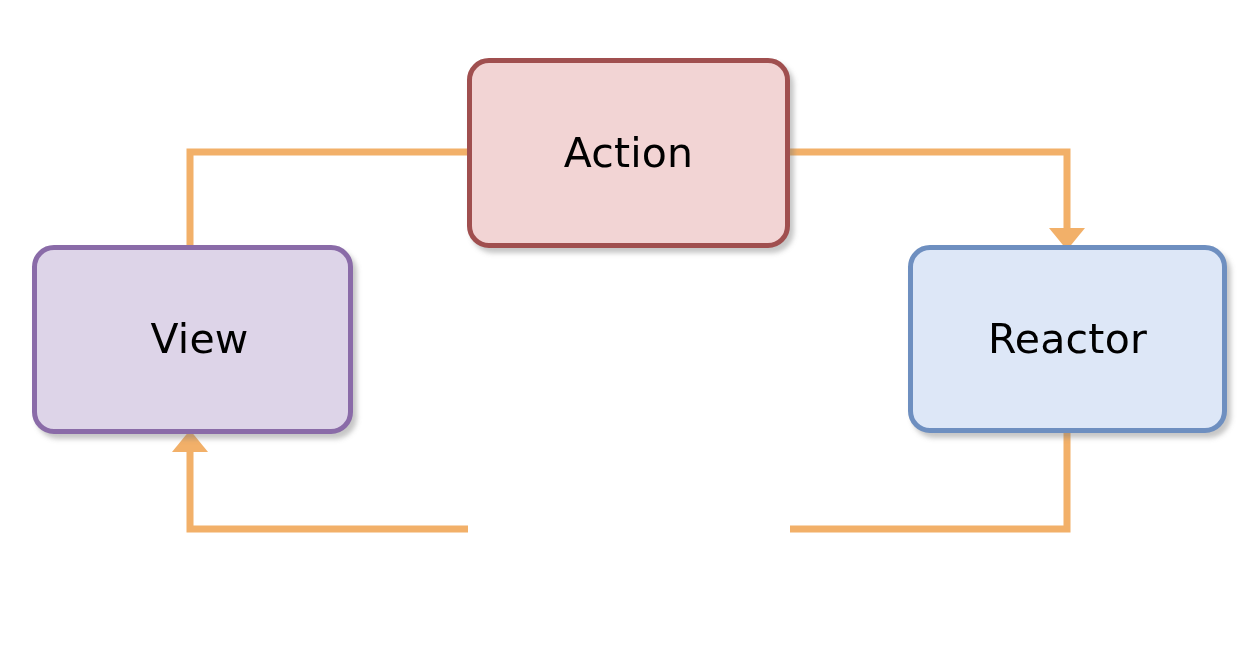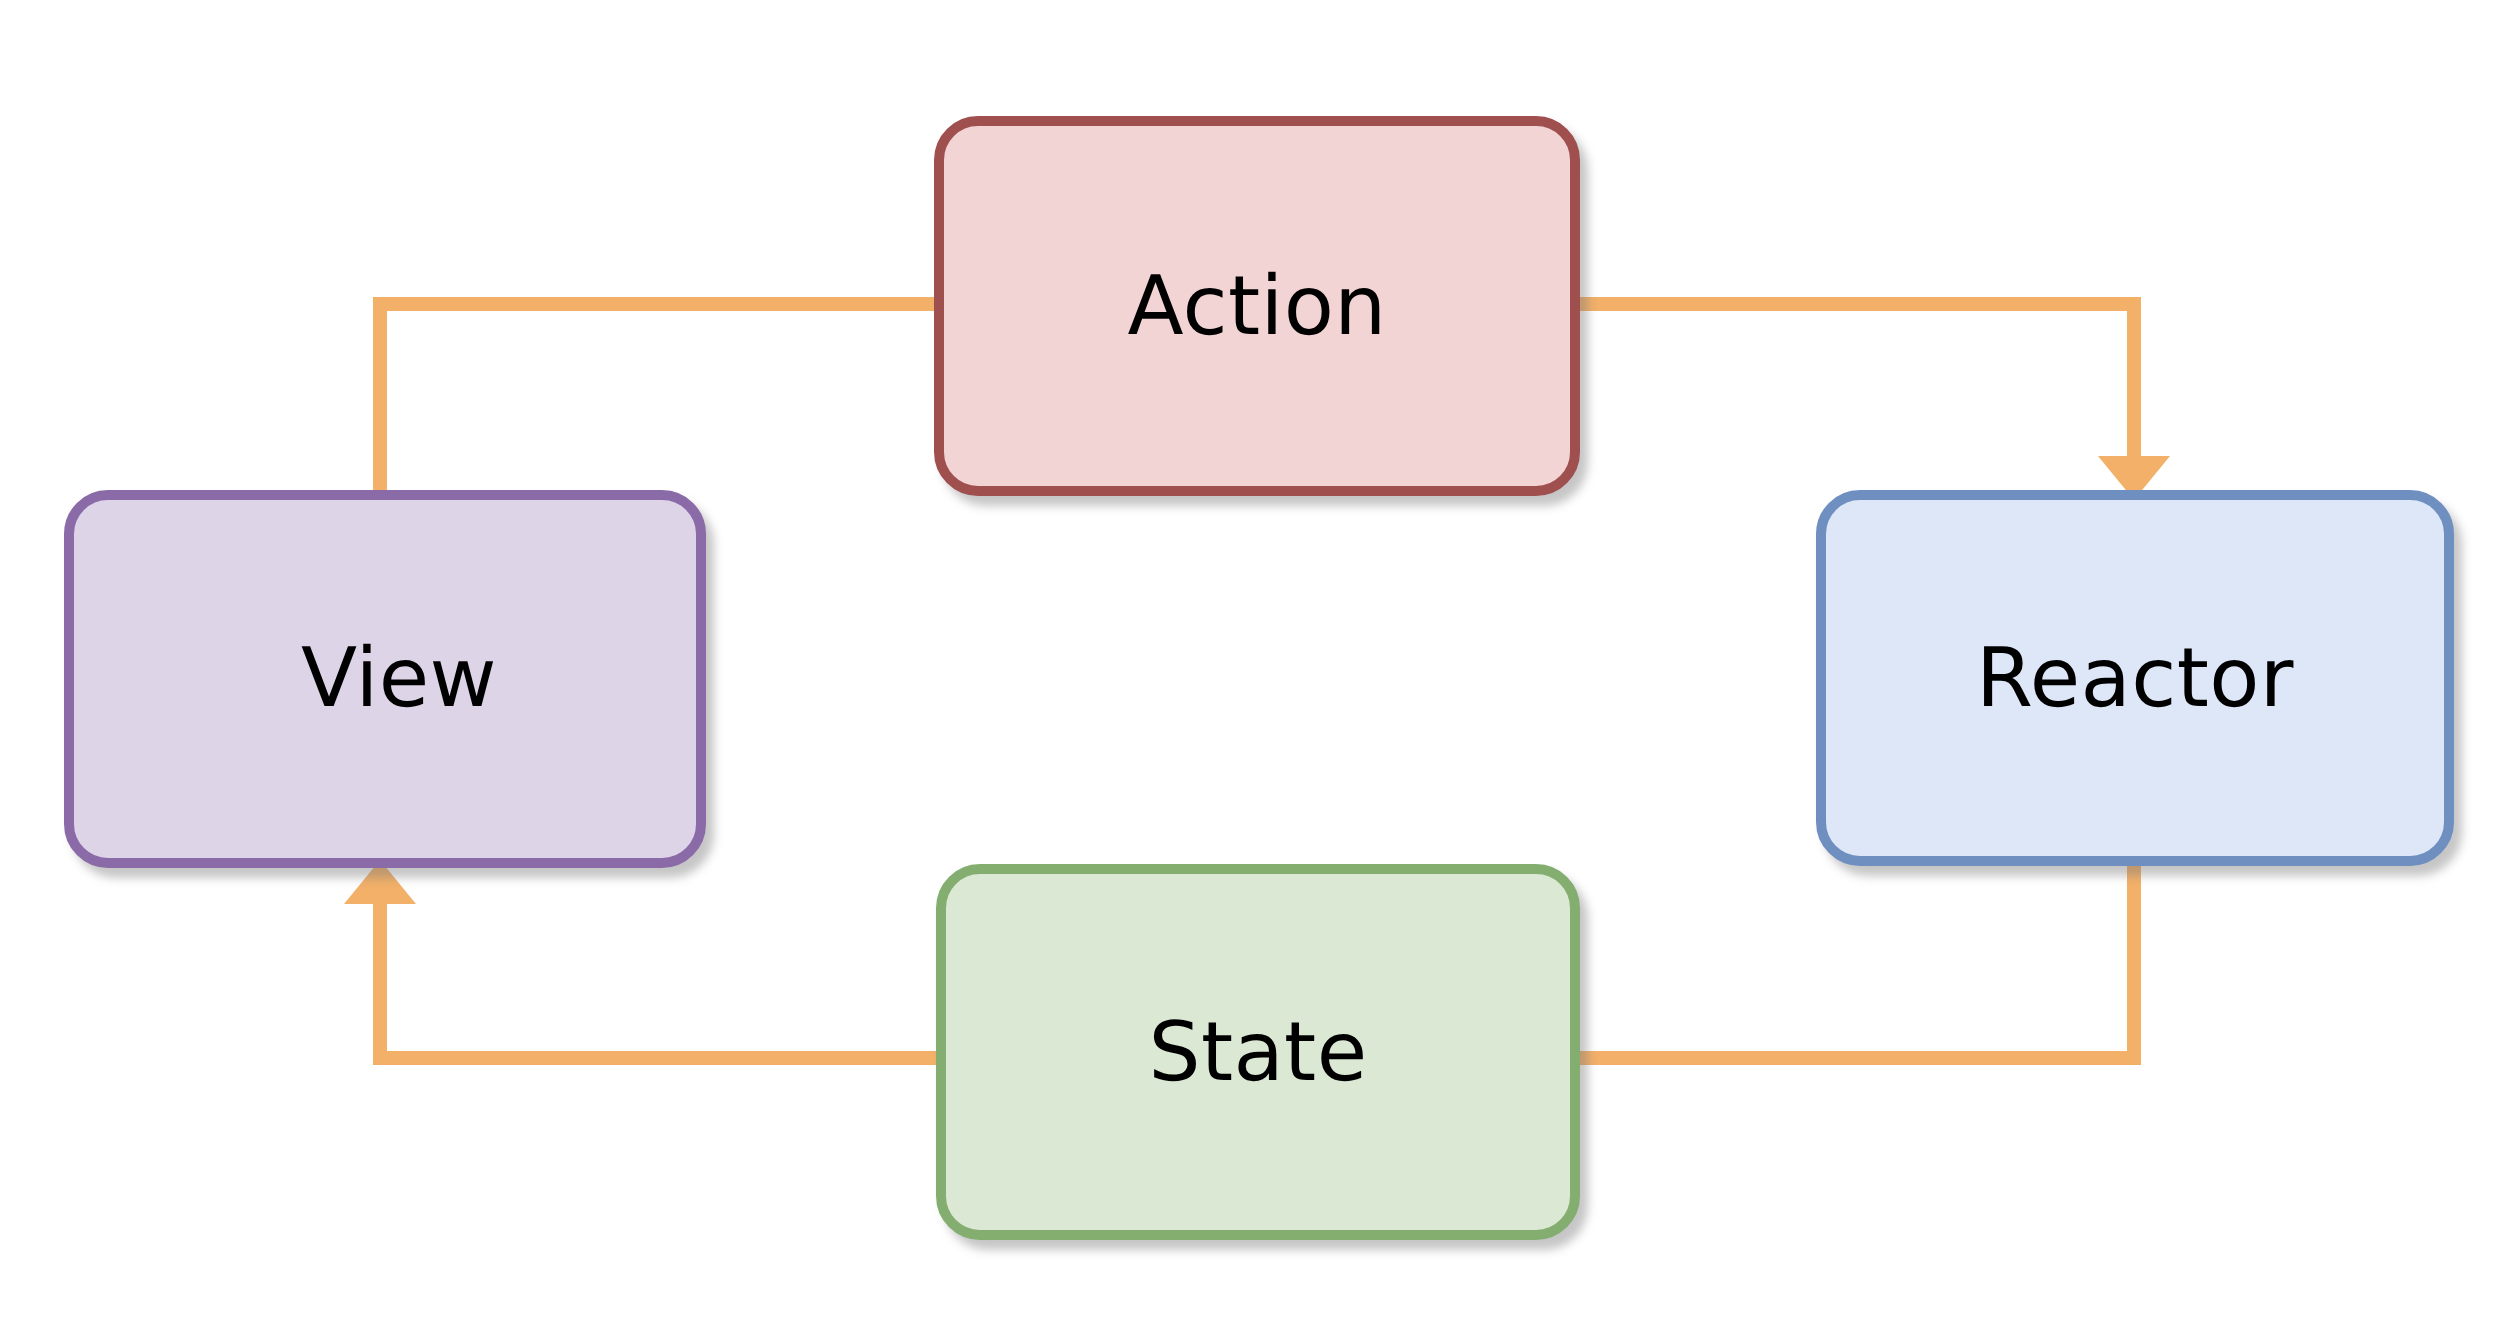--- a/index.html
+++ b/index.html
@@ -77,17 +77,14 @@
   </div>
 
   <div class="node" id="node-view" style="left: 32px; top: 245px; width: 321px; height: 189px; border-color: rgb(138, 107, 168); background: rgb(221, 212, 232); padding-left: 14px;">
     <span class="node-label">View</span>
   </div>
 
   <div class="node" id="node-reactor" style="left: 908px; top: 245px; width: 319px; height: 188px; border-color: rgb(110, 143, 192); background: rgb(221, 231, 247);">
     <span class="node-label">Reactor</span>
   </div>
 
-  <div class="node" id="node-state" style="left: 468px; top: 432px; width: 322px; height: 188px; border-color: rgb(131, 174, 112); background: rgb(219, 232, 212);">
-    <span class="node-label">State</span>
-  </div>
 
 </div>
 
 </body></html>

